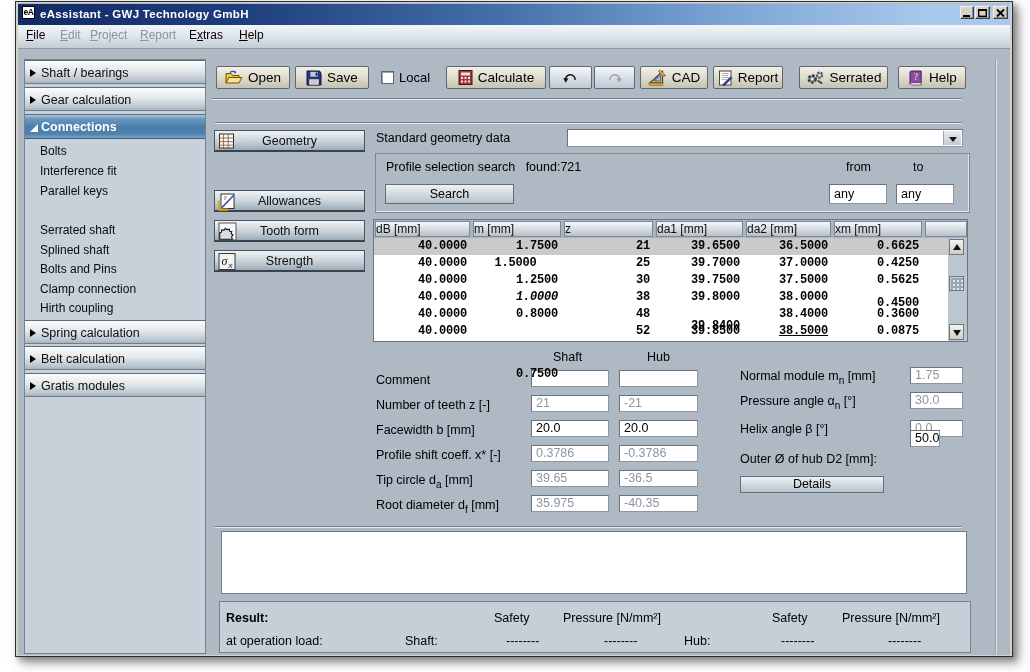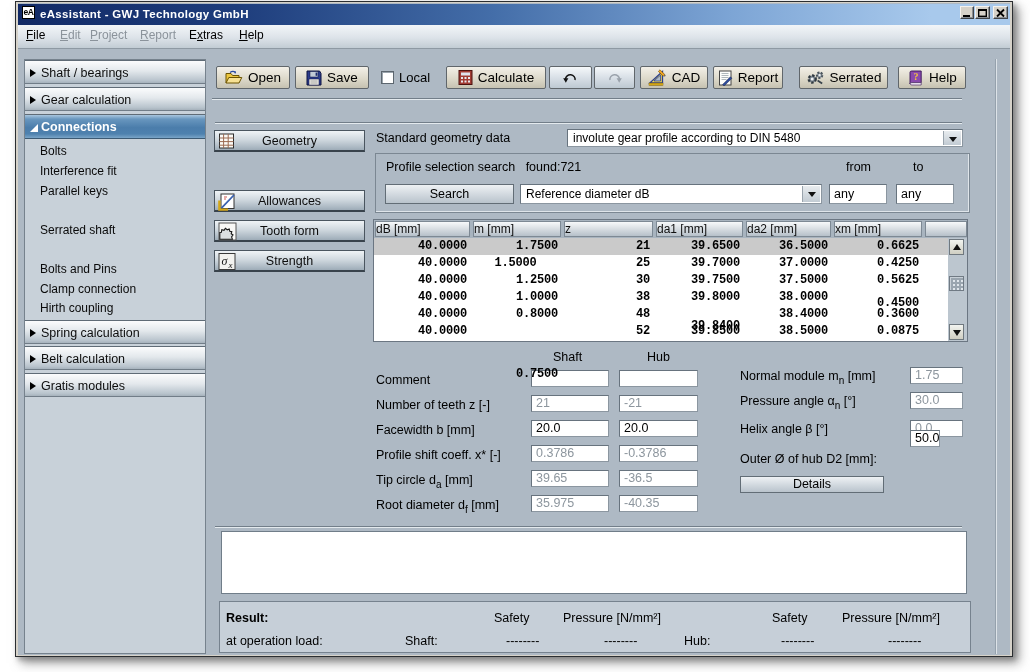--- a/index.html
+++ b/index.html
@@ -129,20 +129,21 @@
  <div class="mi" style="left:239px"><u>H</u>elp</div>
 
  <div id="sidebar"></div>
  <div class="navhdr" style="top:60px"><span class="arr"></span>Shaft / bearings</div>
  <div class="navhdr" style="top:87px"><span class="arr"></span>Gear calculation</div>
  <div id="connhdr"><span class="arr2"></span>Connections</div>
  <div class="navitem" style="top:141px">Bolts</div>
  <div class="navitem" style="top:161px">Interference fit</div>
  <div class="navitem" style="top:181px">Parallel keys</div>
  <div class="navitem" style="top:220px">Serrated shaft</div>
+ <div class="navitem" style="top:240px">Splined shaft</div>
  <div class="navitem" style="top:259px">Bolts and Pins</div>
  <div class="navitem" style="top:279px">Clamp connection</div>
  <div class="navitem" style="top:298px">Hirth coupling</div>
  <div class="navhdr" style="top:320px"><span class="arr"></span>Spring calculation</div>
  <div class="navhdr" style="top:346px"><span class="arr"></span>Belt calculation</div>
  <div class="navhdr" style="top:373px"><span class="arr"></span>Gratis modules</div>
 
  <div class="groove" style="left:212px;top:98px;width:750px"></div>
  <div class="groove" style="left:215px;top:122px;width:747px"></div>
  <div class="abs" style="left:995px;top:59px;width:1px;height:595px;background:#95a1ac"></div>
@@ -253,33 +254,28 @@
         <path d="M1.8 17.2 L1.8 10.4 L3.4 10.2 L3.8 7.8 L6 8.4 L7.4 6.4 L9.2 7.8 L11.2 7 L11.8 9.2 L13.8 9.6 L13.2 11.8 L15 13 L13.6 14.8 L14.4 17.2 Z" fill="#dcdfe1" stroke="#181818" stroke-width="1.1"></path>
       </svg>Tooth form</div>
  <div class="gbtn" style="top:250px"><svg width="19" height="19" viewBox="0 0 19 19">
         <rect x="1" y="1.5" width="16" height="16" fill="#f2f2ef" stroke="#3a3a3a"></rect>
         <text x="3.4" y="13.4" font-family="Liberation Serif" font-style="italic" font-size="12" fill="#101010">σ</text>
         <text x="10.4" y="16" font-family="Liberation Serif" font-style="italic" font-size="9" fill="#101010">x</text>
       </svg>Strength</div>
 
  <div class="lbl" style="left:376px;top:130px">Standard geometry data</div>
  <div class="combo" style="left:567px;top:129px;width:396px;height:18px">
-      <span class="ct">involute gear profile according to DIN 5480</span>
       <span class="cbtn"></span>
     </div>
 
  <div id="spanel"></div>
  <div class="lbl" style="left:386px;top:159px">Profile selection search&nbsp;&nbsp; found:721</div>
  <div class="lbl" style="left:846px;top:159px">from</div>
  <div class="lbl" style="left:913px;top:159px">to</div>
  <div class="sbtn" style="left:385px;top:184px;width:129px;height:20px;line-height:18px">Search</div>
- <div class="combo" style="left:520px;top:184px;width:302px;height:20px">
-      <span class="ct" style="line-height:18px">Reference diameter dB</span>
-      <span class="cbtn"></span>
-    </div>
  <div class="field" style="left:829px;top:184px;width:58px;height:20px;line-height:18px">any</div>
  <div class="field" style="left:896px;top:184px;width:58px;height:20px;line-height:18px">any</div>
 
  <div id="tframe"></div>
  <div class="th" style="left:375px;width:95px">dB [mm]</div>
  <div class="th" style="left:473px;width:88px">m [mm]</div>
  <div class="th" style="left:564px;width:89px">z</div>
  <div class="th" style="left:656px;width:87px">da1 [mm]</div>
  <div class="th" style="left:746px;width:85px">da2 [mm]</div>
  <div class="th" style="left:834px;width:88px">xm [mm]</div>
@@ -355,30 +351,30 @@
     <div class="td" style="left: 656px; top: 255px; width: 84px;">39.7000</div>
     <div class="td" style="left: 746px; top: 255px; width: 82px;">37.0000</div>
     <div class="td" style="left: 834px; top: 255px; width: 85px;">0.4250</div>
     <div class="td" style="left: 375px; top: 272px; width: 92px;">40.0000</div>
     <div class="td" style="left: 473px; top: 272px; width: 85px;">1.2500</div>
     <div class="td" style="left: 564px; top: 272px; width: 86px;">30</div>
     <div class="td" style="left: 656px; top: 272px; width: 84px;">39.7500</div>
     <div class="td" style="left: 746px; top: 272px; width: 82px;">37.5000</div>
     <div class="td" style="left: 834px; top: 272px; width: 85px;">0.5625</div>
     <div class="td" style="left: 375px; top: 289px; width: 92px;">40.0000</div>
-    <div class="td" style="left: 473px; top: 289px; width: 85px;">1.0000</div>
+    <div class="td" style="left: 473px; top: 289px; width: 85px; font-style: italic;">1.0000</div>
     <div class="td" style="left: 564px; top: 289px; width: 86px;">38</div>
     <div class="td" style="left: 656px; top: 289px; width: 84px;">39.8000</div>
     <div class="td" style="left: 746px; top: 289px; width: 82px;">38.0000</div>
     <div class="td" style="left: 834px; top: 295px; width: 85px;">0.4500</div>
     <div class="td" style="left: 375px; top: 306px; width: 92px;">40.0000</div>
     <div class="td" style="left: 473px; top: 306px; width: 85px;">0.8000</div>
     <div class="td" style="left: 564px; top: 306px; width: 86px;">48</div>
     <div class="td" style="left: 656px; top: 306px; width: 84px; margin-top: 12px;">39.8400</div>
     <div class="td" style="left: 746px; top: 306px; width: 82px;">38.4000</div>
     <div class="td" style="left: 834px; top: 306px; width: 85px;">0.3600</div>
     <div class="td" style="left: 375px; top: 323px; width: 92px;">40.0000</div>
     <div class="td" style="left: 473px; top: 323px; width: 85px; margin-top: 43px;">0.7500</div>
     <div class="td" style="left: 564px; top: 323px; width: 86px;">52</div>
     <div class="td" style="left: 656px; top: 323px; width: 84px;">39.8500</div>
-    <div class="td" style="left: 746px; top: 323px; width: 82px;">38.5000</div>
+    <div class="td" style="left: 746px; top: 323px; width: 82px; text-decoration: underline;">38.5000</div>
     <div class="td" style="left: 834px; top: 323px; width: 85px;">0.0875</div>
   </div>
 
 </body></html>

